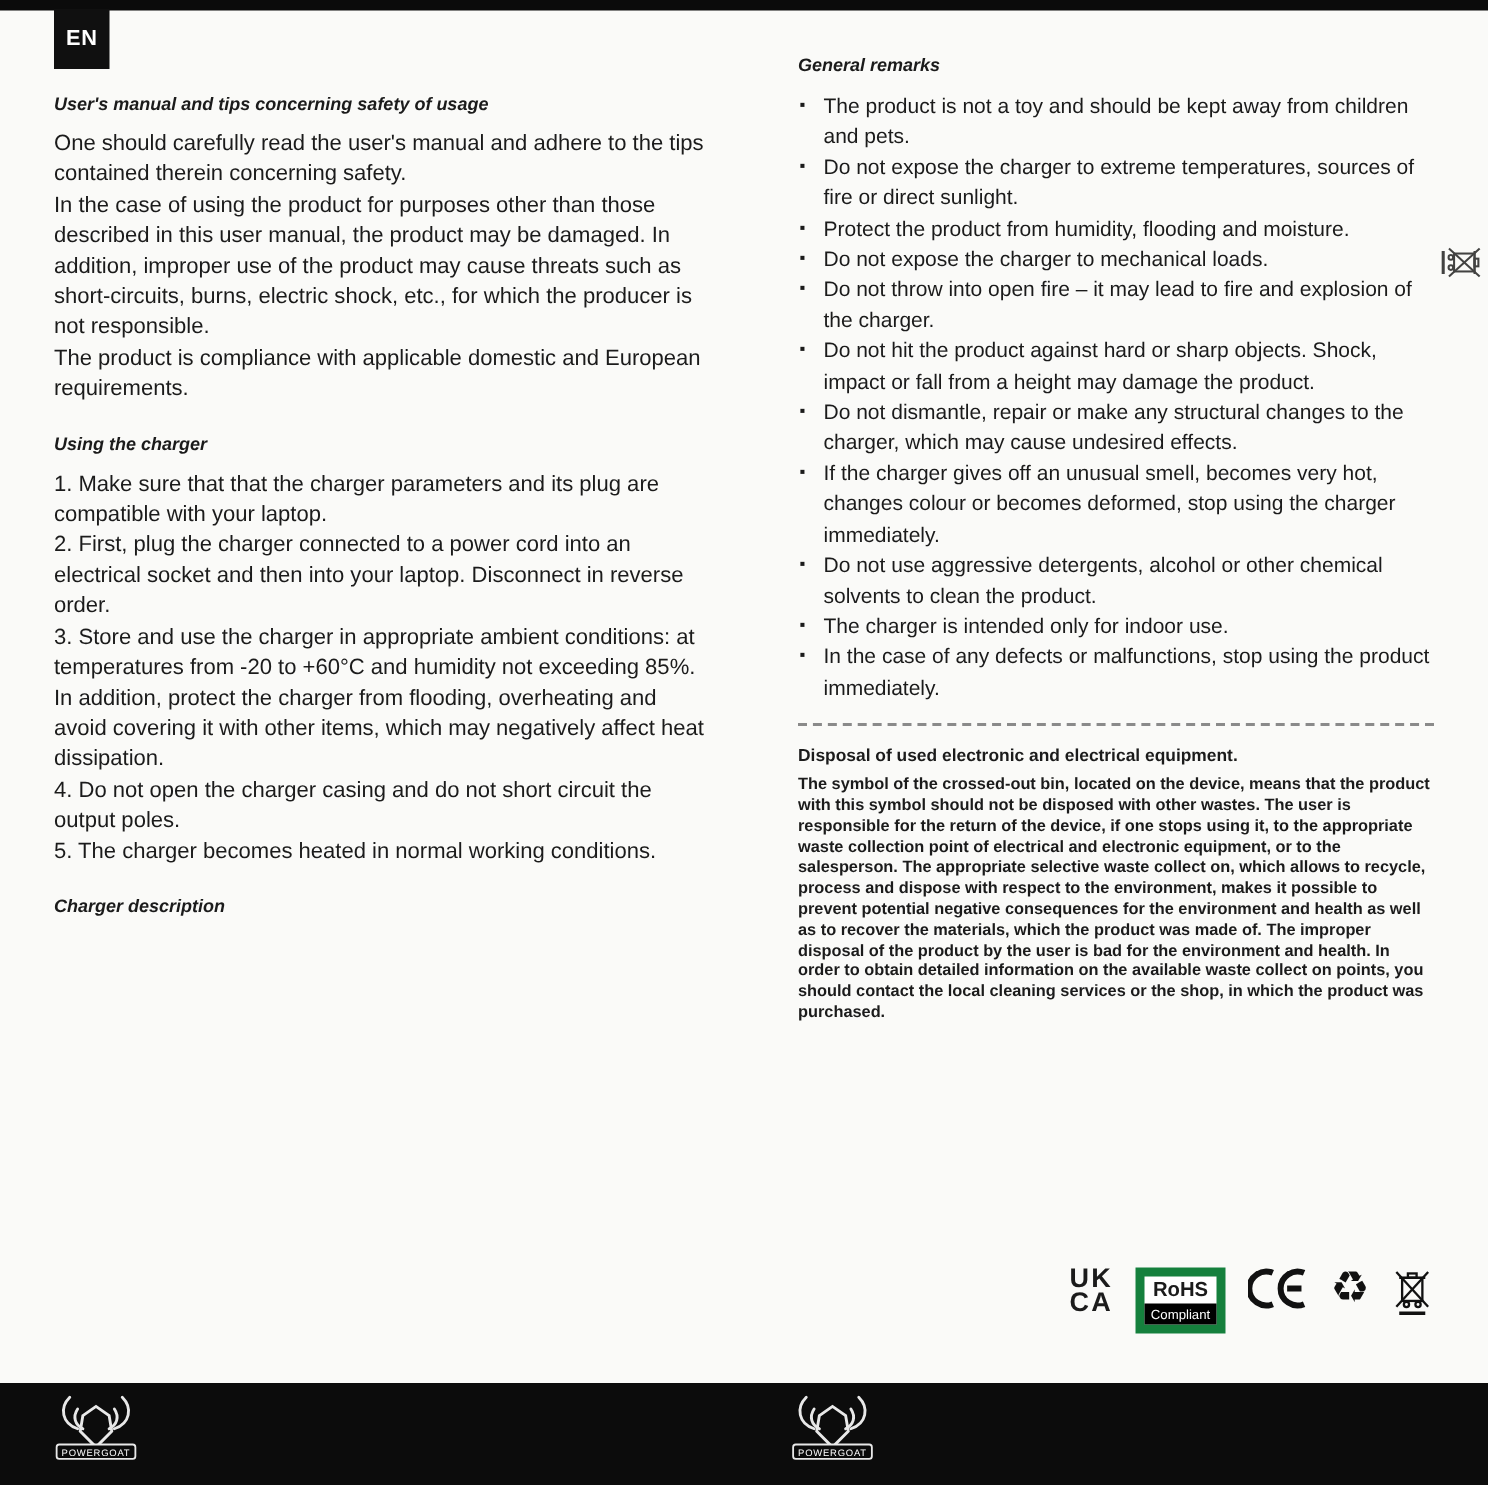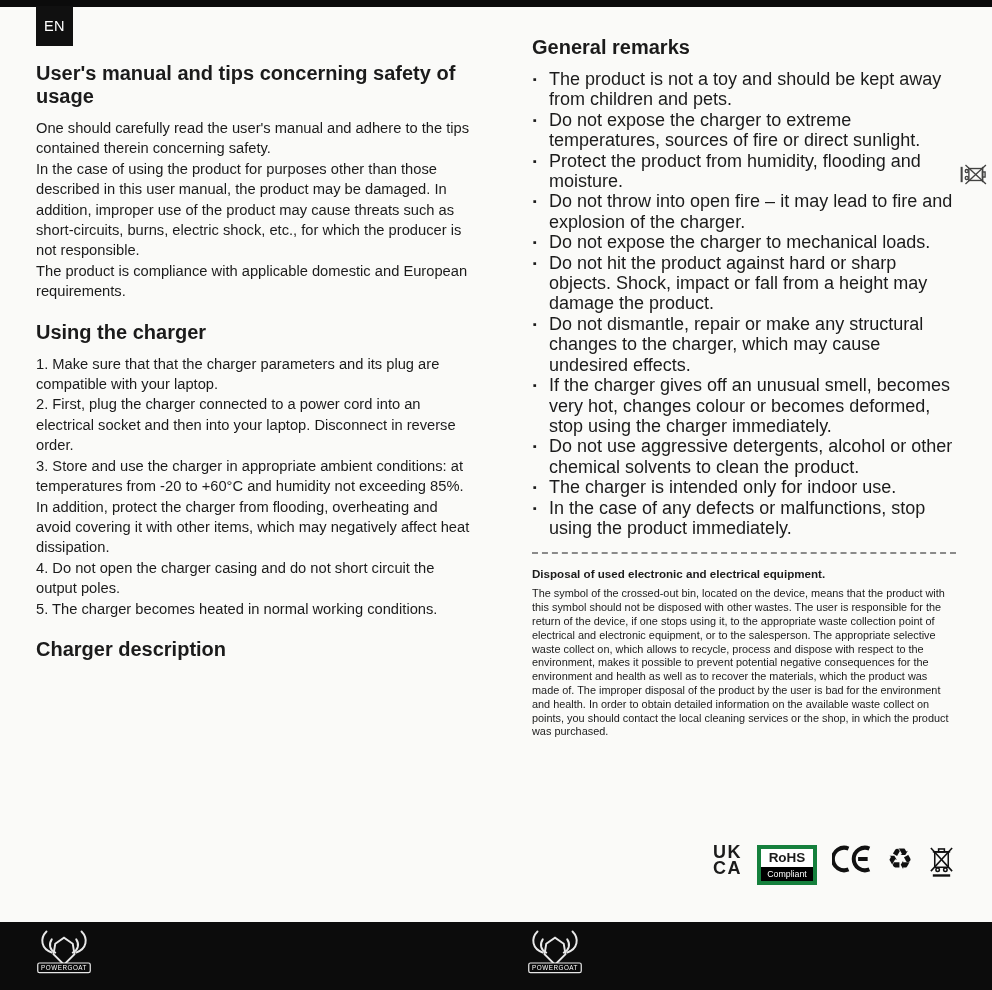--- a/index.html
+++ b/index.html
@@ -9,49 +9,49 @@
     width: 992px; height: 990px;
     margin: 0 auto;
     background: #fafaf8;
     font-family: "Liberation Sans", sans-serif;
     color: #1b1b1b;
     overflow: hidden;
   }
   .top-strip { position:absolute; top:0; left:0; right:0; height:7px; background:#0b0b0b; }
   .en-badge {
     position:absolute; top:6px; left:36px; width:37px; height:40px;
-    background:#101010; color:#fff; font-weight:normal; font-size:14.5px;
+    background:#101010; color:#fff; font-weight:bold; font-size:14.5px;
     display:flex; align-items:center; justify-content:center; letter-spacing:0.5px;
   }
   .col { position:absolute; top:36px; }
   .col-left  { left:36px;  width:436px; padding-top:26px; }
   .col-right { left:532px; width:424px; }
-  h2.sec { font-size:20px; font-weight:bold; margin:0 0 10px; }
+  h2.sec { font-size:12px; font-weight:bold; margin:0 0 10px;font-style:italic; }
   h2.sec.gap { margin-top:19px; }
   .body { font-size:14.7px; line-height:20.4px; }
   .pre { white-space:pre-line; }
   .steps p { margin:0; }
-  .bullet { position:relative; padding-left:17px; font-size:18px; line-height:20.4px; }
+  .bullet { position:relative; padding-left:17px; font-size:14px; line-height:20.4px; }
   .bullet::before { content:"▪"; position:absolute; left:1px; top:0; font-size:11px; line-height:20.4px; }
   .dashed-divider { border-top:2px dashed #8a8a8a; margin:14px 0 13px; height:0; }
   h3.small-title { font-size:11.6px; font-weight:bold; margin:0 0 7px; }
-  .small-body { font-size:10.9px; line-height:13.8px; }
+  .small-body { font-size:10.9px; line-height:13.8px;font-weight:bold; }
   .diagram { margin:4px 0 0 56px; }
   .diagram svg { display:block; }
   .dg-text { font-size:10.5px; fill:#1b1b1b; font-family:"Liberation Sans", sans-serif; }
   .set-includes { margin-top:16px; font-size:13.8px; }
   .set-label { font-weight:bold; margin-right:6px; }
   .inc-item { margin-right:10px; }
   .inc-item::before { content:"▪ "; font-size:10.5px; }
   .marks {
     position:absolute; top:845px; right:37px;
     display:flex; align-items:flex-start; gap:15px;
   }
   .ukca { font-weight:bold; font-size:18px; line-height:15.5px; letter-spacing:1.5px; text-align:center; }
-  .rohs { border:4px solid #15803d; width:60px; text-align:center; background:#fff; }
+  .rohs { border:6px solid #15803d; width:60px; text-align:center; background:#fff; }
   .rohs-top { font-weight:bold; font-size:13.5px; padding:1px 0 2px; }
   .rohs-bottom { background:#000000; color:#fff; font-size:8.8px; padding:1.5px 0 2px; }
   .recycle { font-size:29px; line-height:29px; color:#111; }
   .side-bin { position:absolute; right:8px; top:158px; transform:rotate(90deg); transform-origin:center; opacity:0.85; }
   .footer { position:absolute; left:0; right:0; top:922px; bottom:0; background:#0c0c0c; }
   .goat-logo { position:absolute; top:6px; }
   .goat-logo.first  { left:36px; }
   .goat-logo.second { left:527px; }
 </style>
 </head>
@@ -98,22 +98,22 @@
 
   </div>
 
   <div class="col col-right">
     <h2 class="sec">General remarks</h2>
 
     <div>
       <div class="bullet">The product is not a toy and should be kept away from children and pets.</div>
       <div class="bullet">Do not expose the charger to extreme temperatures, sources of fire or direct sunlight.</div>
       <div class="bullet">Protect the product from humidity, flooding and moisture.</div>
+      <div class="bullet">Do not expose the charger to mechanical loads.</div>
       <div class="bullet">Do not throw into open fire – it may lead to fire and explosion of the charger.</div>
-      <div class="bullet">Do not expose the charger to mechanical loads.</div>
       <div class="bullet">Do not hit the product against hard or sharp objects. Shock, impact or fall from a height may damage the product.</div>
       <div class="bullet">Do not dismantle, repair or make any structural changes to the charger, which may cause undesired effects.</div>
       <div class="bullet">If the charger gives off an unusual smell, becomes very hot, changes colour or becomes deformed, stop using the charger immediately.</div>
       <div class="bullet">Do not use aggressive detergents, alcohol or other chemical solvents to clean the product.</div>
       <div class="bullet">The charger is intended only for indoor use.</div>
       <div class="bullet">In the case of any defects or malfunctions, stop using the product immediately.</div>
     </div>
 
     <div class="dashed-divider"></div>
 

